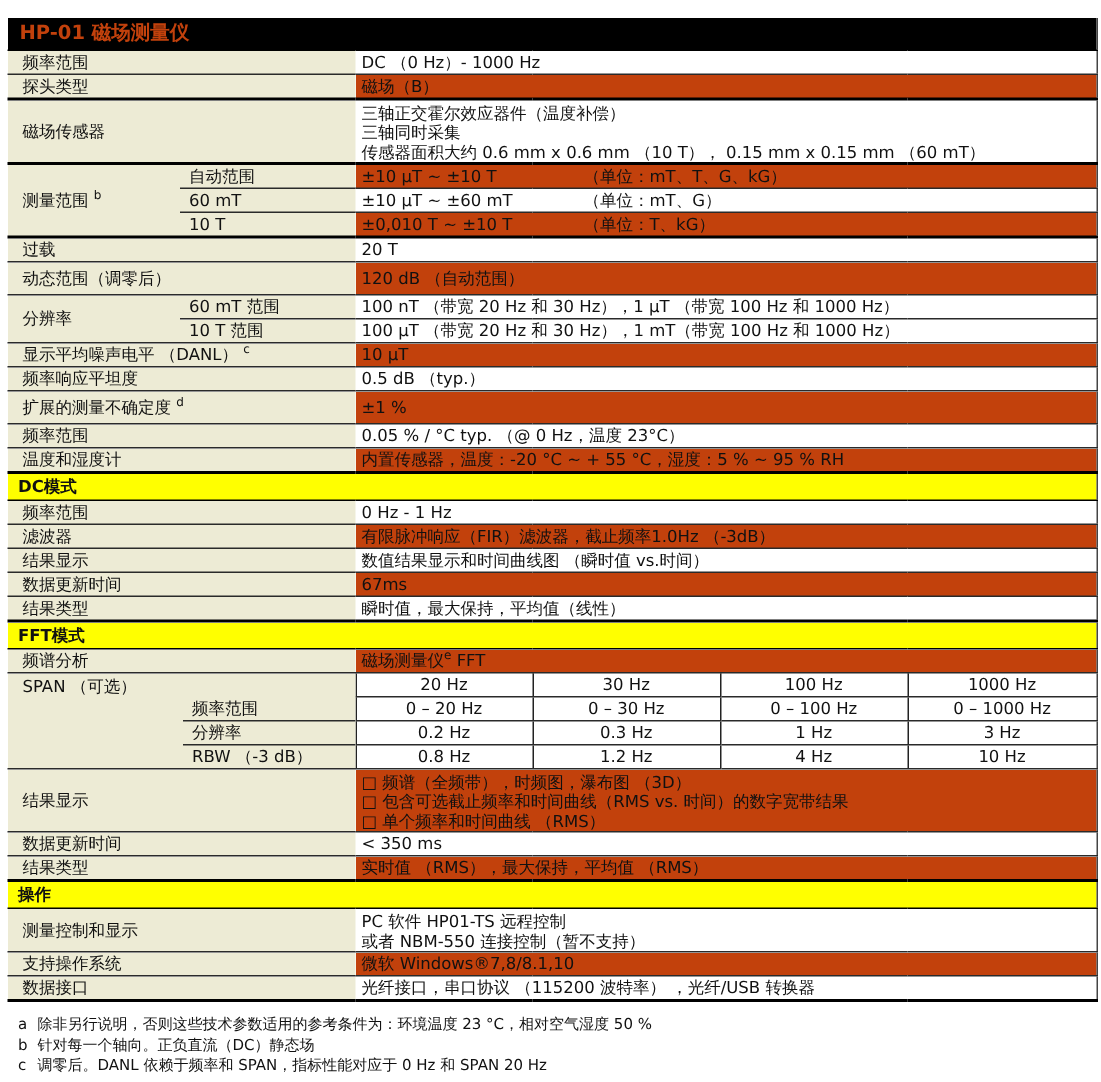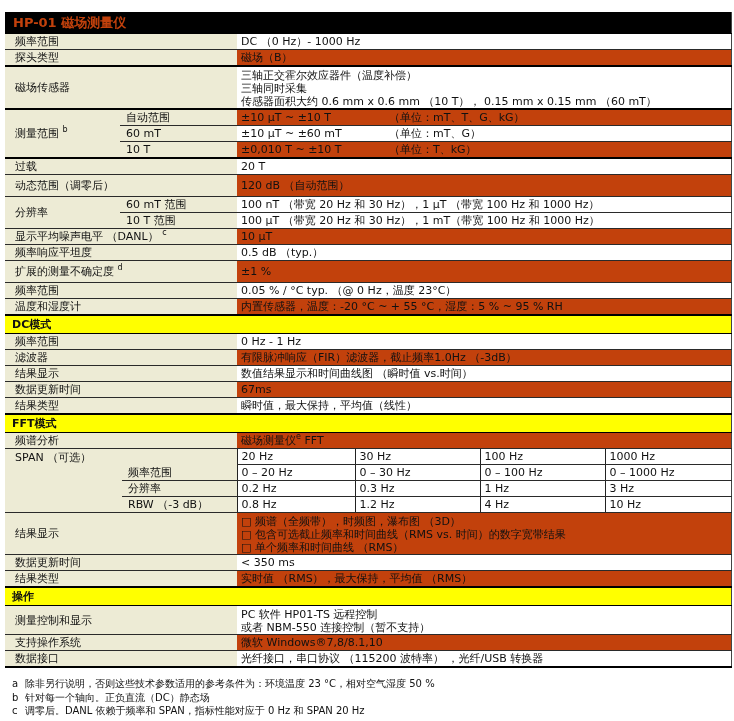--- a/index.html
+++ b/index.html
@@ -9,21 +9,21 @@
   td { font-size: 11px; line-height: 13px; padding: 1px 4px; vertical-align: middle;
        border-bottom: 1px solid #2a2a2a; color: #111; overflow: hidden; white-space: nowrap; }
   td.title { background: #000; color: #c2410c; font-weight: bold; font-size: 13px; line-height: 15px;
              padding: 3px 8px; border-bottom: 1px solid #000; }
   td.lbl  { background: #EDEBD5; padding-left: 10px; margin-left: 32px; }
   td.sub  { background: #EDEBD5; padding-left: 6px; }
   td.vw   { background: #FFFFFF; }
   td.vg   { background: #c2410c; }
   td.bbt  { border-bottom: 2px solid #000; }
   td.section { background: #FFFF00; font-weight: bold; padding: 2px 7px; border-bottom: 1px solid #000; margin-left: 41px; }
-  td.spanc { text-align: left; border-left: 1px solid #222; }
+  td.spanc { text-align: center; border-left: 1px solid #222; }
   td.multiline { white-space: normal; padding-top: 2px; padding-bottom: 0; margin-left: 20px; }
   .vmain { display: inline-block; min-width: 148px; }
   sup { font-size: 8px; line-height: 0; }
   .footnotes { margin: 9px 0 0 4px; }
   .fn { display: flex; font-size: 10px; line-height: 13.5px; color: #111; }
   .fn-key { width: 16px; flex: none; padding-left: 3px; }
 </style>
 </head>
 <body>
 

